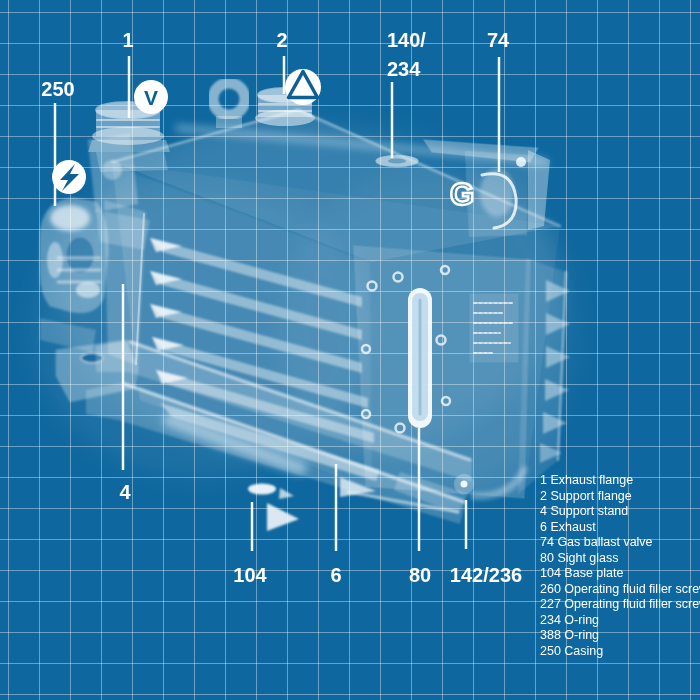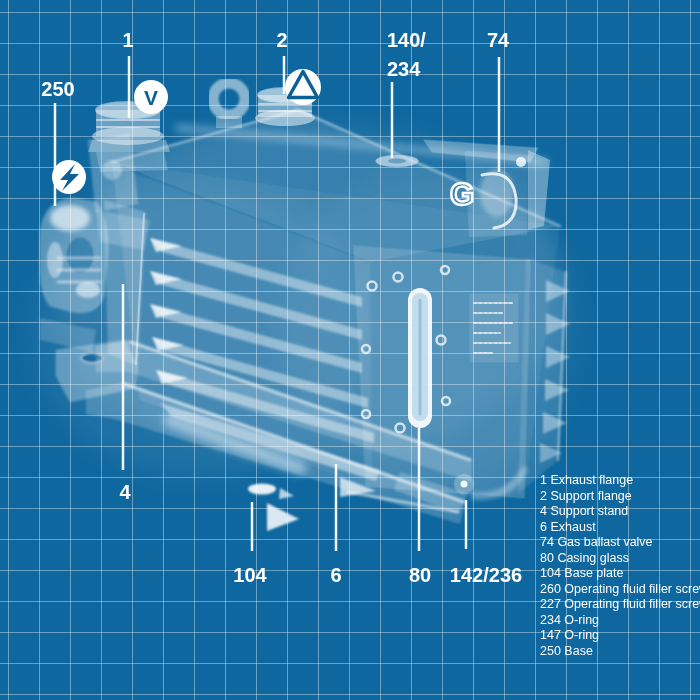--- a/index.html
+++ b/index.html
@@ -258,20 +258,20 @@
     </g>
   </g>
 </svg>
 
 <div class="legend">
   <div class="legend-row"><span>1</span> <span>Exhaust flange</span></div>
   <div class="legend-row"><span>2</span> <span>Support flange</span></div>
   <div class="legend-row"><span>4</span> <span>Support stand</span></div>
   <div class="legend-row"><span>6</span> <span>Exhaust</span></div>
   <div class="legend-row"><span>74</span> <span>Gas ballast valve</span></div>
-  <div class="legend-row"><span>80</span> <span>Casing glass</span></div>
+  <div class="legend-row"><span>80</span> <span>Sight glass</span></div>
   <div class="legend-row"><span>104</span> <span>Base plate</span></div>
   <div class="legend-row"><span>260</span> <span>Operating fluid filler screw</span></div>
   <div class="legend-row"><span>227</span> <span>Operating fluid filler screw</span></div>
   <div class="legend-row"><span>234</span> <span>O-ring</span></div>
-  <div class="legend-row"><span>147</span> <span>O-ring</span></div>
-  <div class="legend-row"><span>250</span> <span>Base</span></div>
+  <div class="legend-row"><span>388</span> <span>O-ring</span></div>
+  <div class="legend-row"><span>250</span> <span>Casing</span></div>
 </div>
 
 </body></html>

